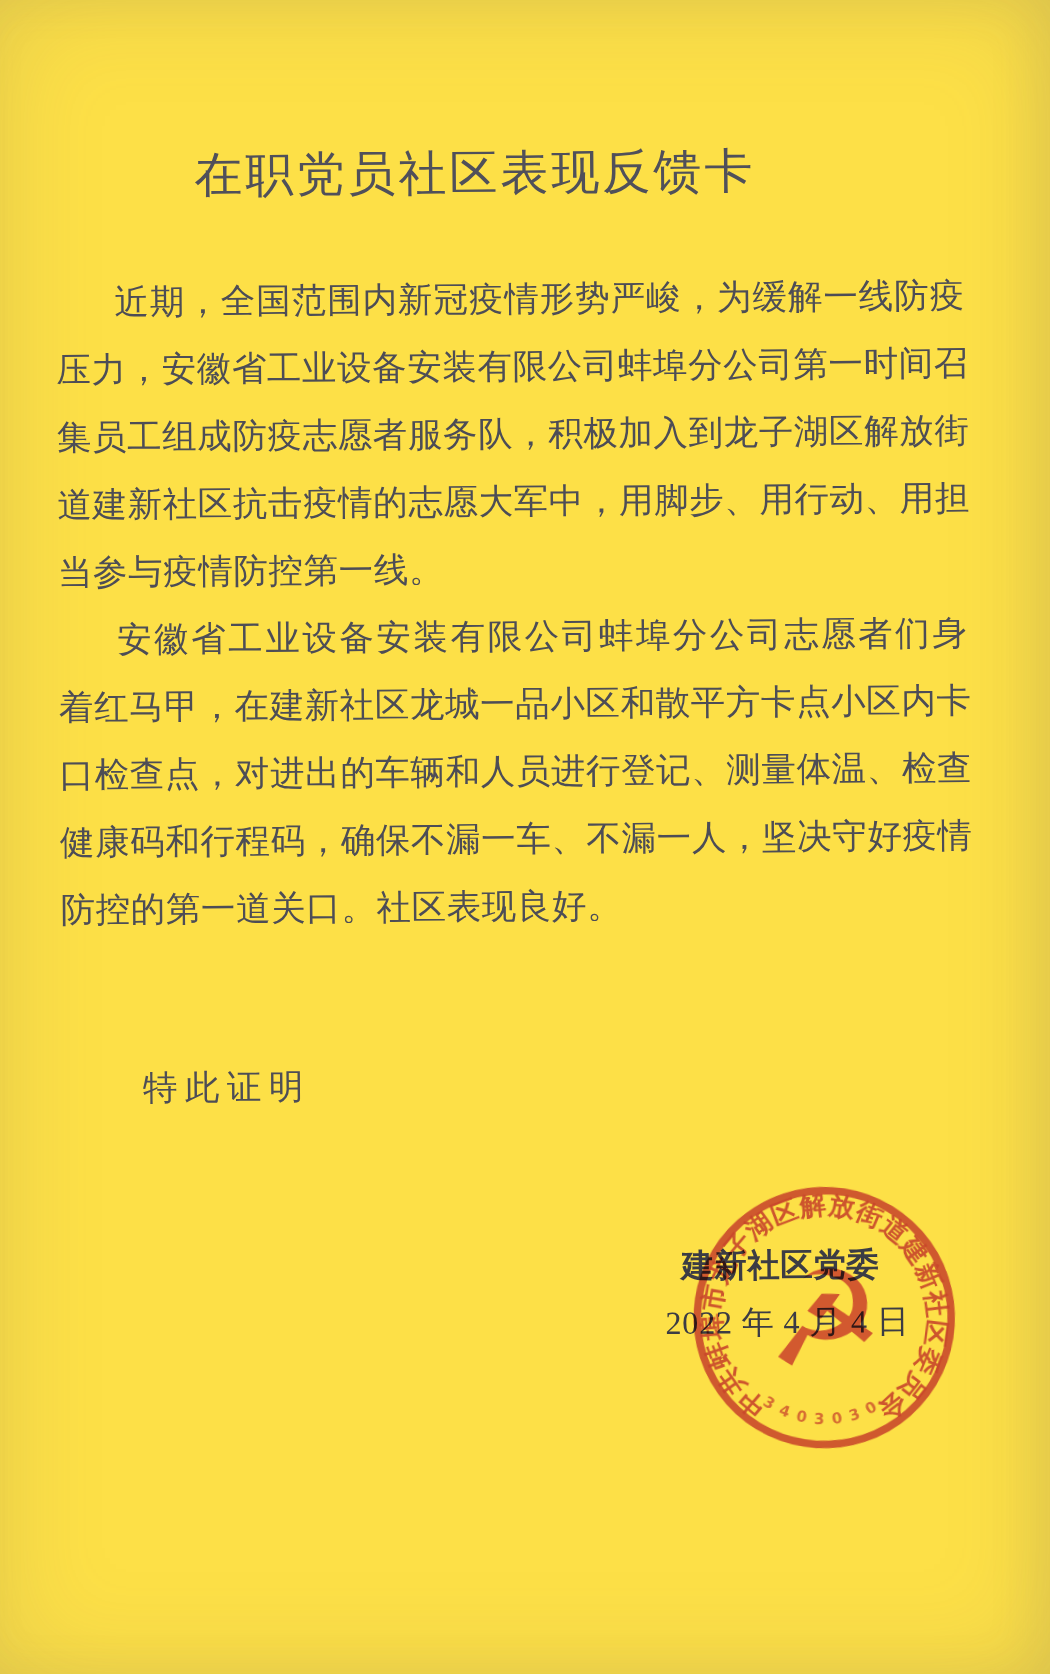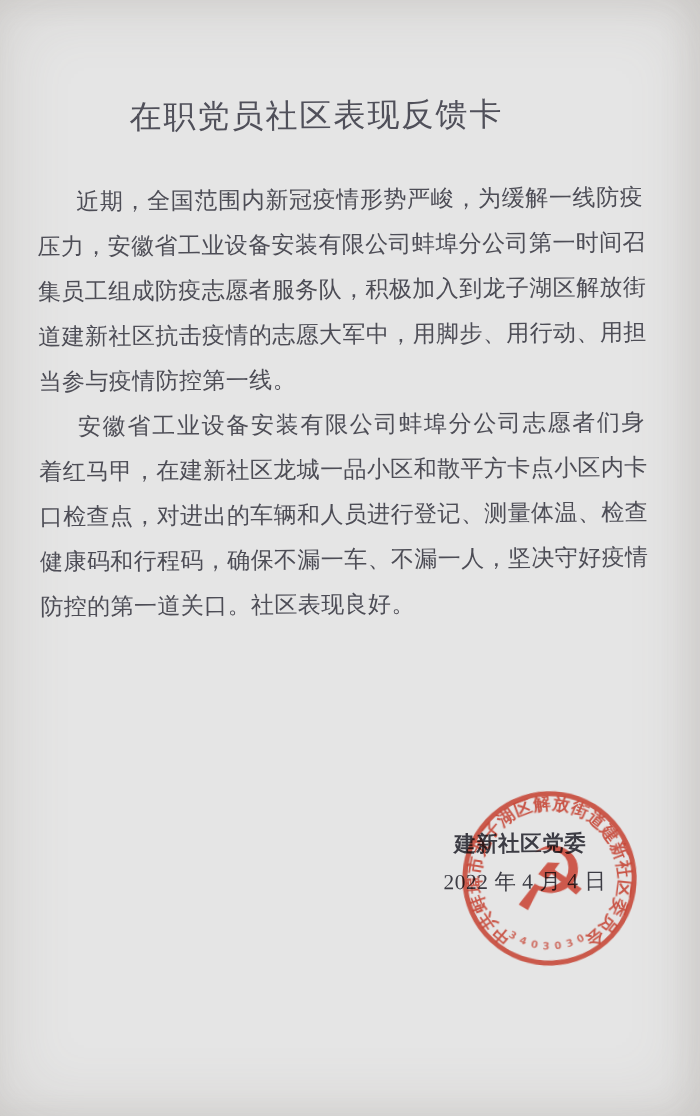--- a/index.html
+++ b/index.html
@@ -5,21 +5,21 @@
   html,body{margin:0;padding:0;}
   body{
     width:700px;height:1116px;overflow:hidden;position:relative;
     font-family:"Liberation Serif","DejaVu Serif",serif;
   }
   .photo{
     position:absolute;inset:0;
     background:
       radial-gradient(130% 90% at 32% 22%, rgba(255,255,255,0.28), rgba(255,255,255,0) 60%),
       linear-gradient(168deg,#ecé 0%, #ebe6e0 38%, #e3ddd5 72%, #d6d0c7 100%);
-    background-color:#e5e5e5;
+    background-color:#fde047;
     box-shadow:inset 0 0 70px rgba(115,105,95,0.18), inset -12px 0 30px rgba(115,105,95,0.10);
   }
   .doc{
     position:absolute;inset:0;color:#4d4d56;
     transform:rotate(-0.45deg);
   }
   .title{
     position:absolute;top:94px;left:0;width:640px;
     text-align:center;font-size:32px;font-weight:500;letter-spacing:2px;
     color:#50505a;
@@ -79,20 +79,21 @@
       <div class="ln">道建新社区抗击疫情的志愿大军中，用脚步、用行动、用担</div>
       <div class="ln end">当参与疫情防控第一线。</div>
 
       <div class="ln first">安徽省工业设备安装有限公司蚌埠分公司志愿者们身</div>
       <div class="ln">着红马甲，在建新社区龙城一品小区和散平方卡点小区内卡</div>
       <div class="ln">口检查点，对进出的车辆和人员进行登记、测量体温、检查</div>
       <div class="ln">健康码和行程码，确保不漏一车、不漏一人，坚决守好疫情</div>
       <div class="ln end">防控的第一道关口。社区表现良好。</div>
     </div>
 
+    <div class="attest">特此证明</div>
 
     <div class="signature">建新社区党委</div>
 
     <div class="date">2022 年 4 月 4 日</div>
 
     <div class="stamp">
       <svg viewBox="0 0 200 200" xmlns="http://www.w3.org/2000/svg">
         <defs>
           <path id="ringPath" d="M 62,165.8 A 76,76 0 1 1 138,165.8" fill="none"></path>
           <path id="serialPath" d="M 55.2,163.9 A 78,78 0 0 0 144.8,163.9" fill="none"></path>

